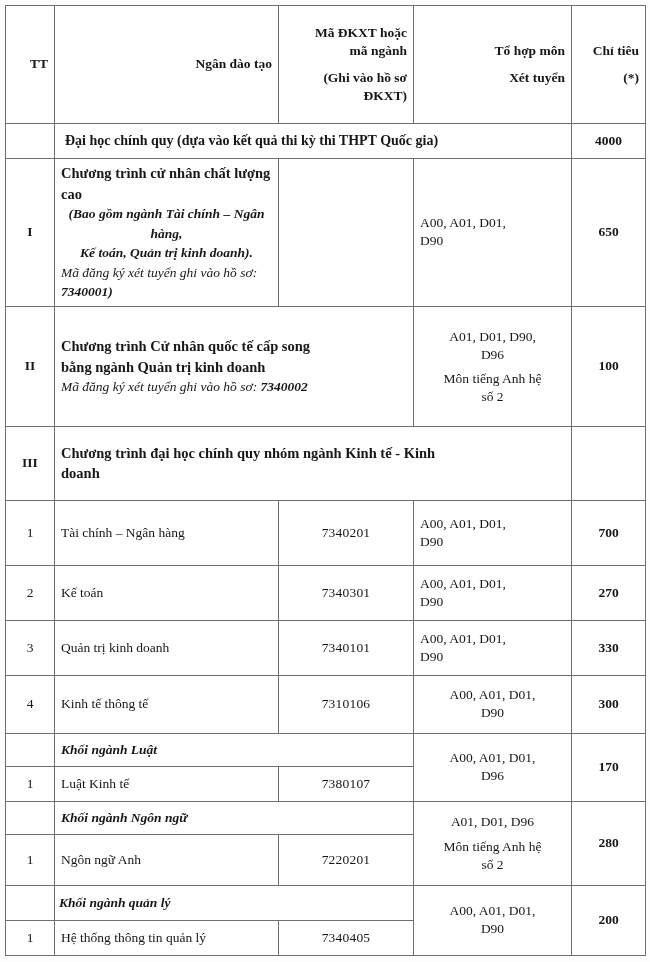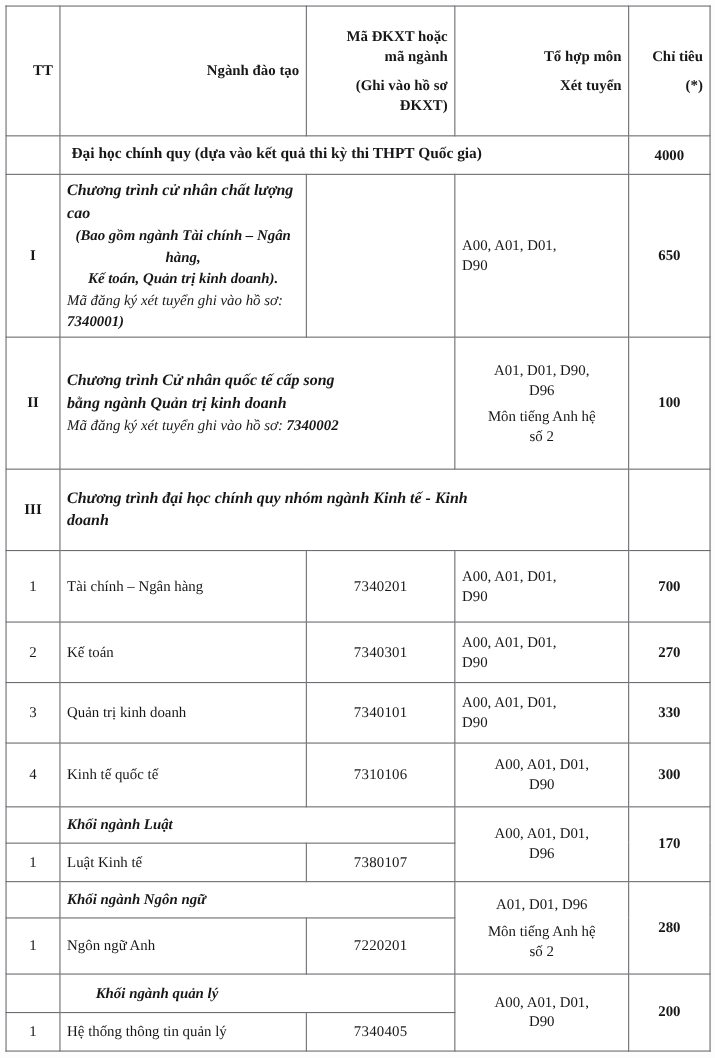--- a/index.html
+++ b/index.html
@@ -49,22 +49,22 @@
   .hdr      { text-align: right; font-weight: bold; font-size: 14px; line-height: 1.45; }
   .lft      { text-align: left; }
   .bold     { font-weight: bold; }
   .code     { text-align: center; font-size: 14px; letter-spacing: .2px; }
   .quota    { text-align: center; font-weight: bold; font-size: 14px; }
   .combo    { font-size: 13.5px; line-height: 1.38; }
   .combo-c  { text-align: center; }
   .combo-l  { text-align: left; }
   .sub2     { font-weight: normal; text-align: center; line-height: 1.32; }
   .grouptitle { font-weight: bold; font-style: italic; font-size: 14px; }
-  .grouptitle.indent { padding-left: 32px; }
-  .seclead  { font-weight: bold; font-style: italic; font-size: 14.5px; line-height: 1.42; }
+  .grouptitle.indent { padding-left: 4px; }
+  .seclead  { font-weight: bold; font-size: 14.5px; line-height: 1.42; }
   .secnote  { font-style: italic; font-size: 13.5px; line-height: 1.45; }
   .secnote .mono-b { font-weight: bold; font-style: italic; }
   .tallpad  { padding-top: 9px; padding-bottom: 9px; }
   .l1 { display: block; }
   .cline-c { display: block; text-align: center; font-weight: bold; }
   .cline-l { display: block; text-align: left; }
 </style>
 </head>
 <body>
 
@@ -75,21 +75,21 @@
       <col class="c-tt">
         <col class="c-nganh">
         <col class="c-ma">
         <col class="c-tohop">
         <col class="c-chitieu">
     </colgroup>
     <tbody>
 
       <tr style="height:118px;">
         <td class="hdr">TT</td>
-        <td class="hdr">Ngành đào tạo</td>
+        <td class="hdr">Ngân đào tạo</td>
         <td class="hdr">
           <span class="l1">Mã ĐKXT hoặc</span>
           <span class="l1">mã ngành</span>
           <span class="l1" style="height:9px;">&nbsp;</span>
           <span class="l1">(Ghi vào hồ sơ</span>
           <span class="l1">ĐKXT)</span>
         </td>
         <td class="hdr">
           <span class="l1">Tổ hợp môn</span>
           <span class="l1" style="height:9px;">&nbsp;</span>
@@ -177,21 +177,21 @@
         <td class="code">7340101</td>
         <td class="combo combo-l">
           <span class="l1">A00, A01, D01,</span>
           <span class="l1">D90</span>
         </td>
         <td class="quota">330</td>
       </tr>
 
       <tr style="height:58px;">
         <td class="tt-plain">4</td>
-        <td class="lft">Kinh tế quốc tế</td>
+        <td class="lft">Kinh tế thông tế</td>
         <td class="code">7310106</td>
         <td class="combo combo-c">
           <span class="l1">A00, A01, D01,</span>
           <span class="l1">D90</span>
         </td>
         <td class="quota">300</td>
       </tr>
 
       <tr style="height:33px;">
         <td>&nbsp;</td>

